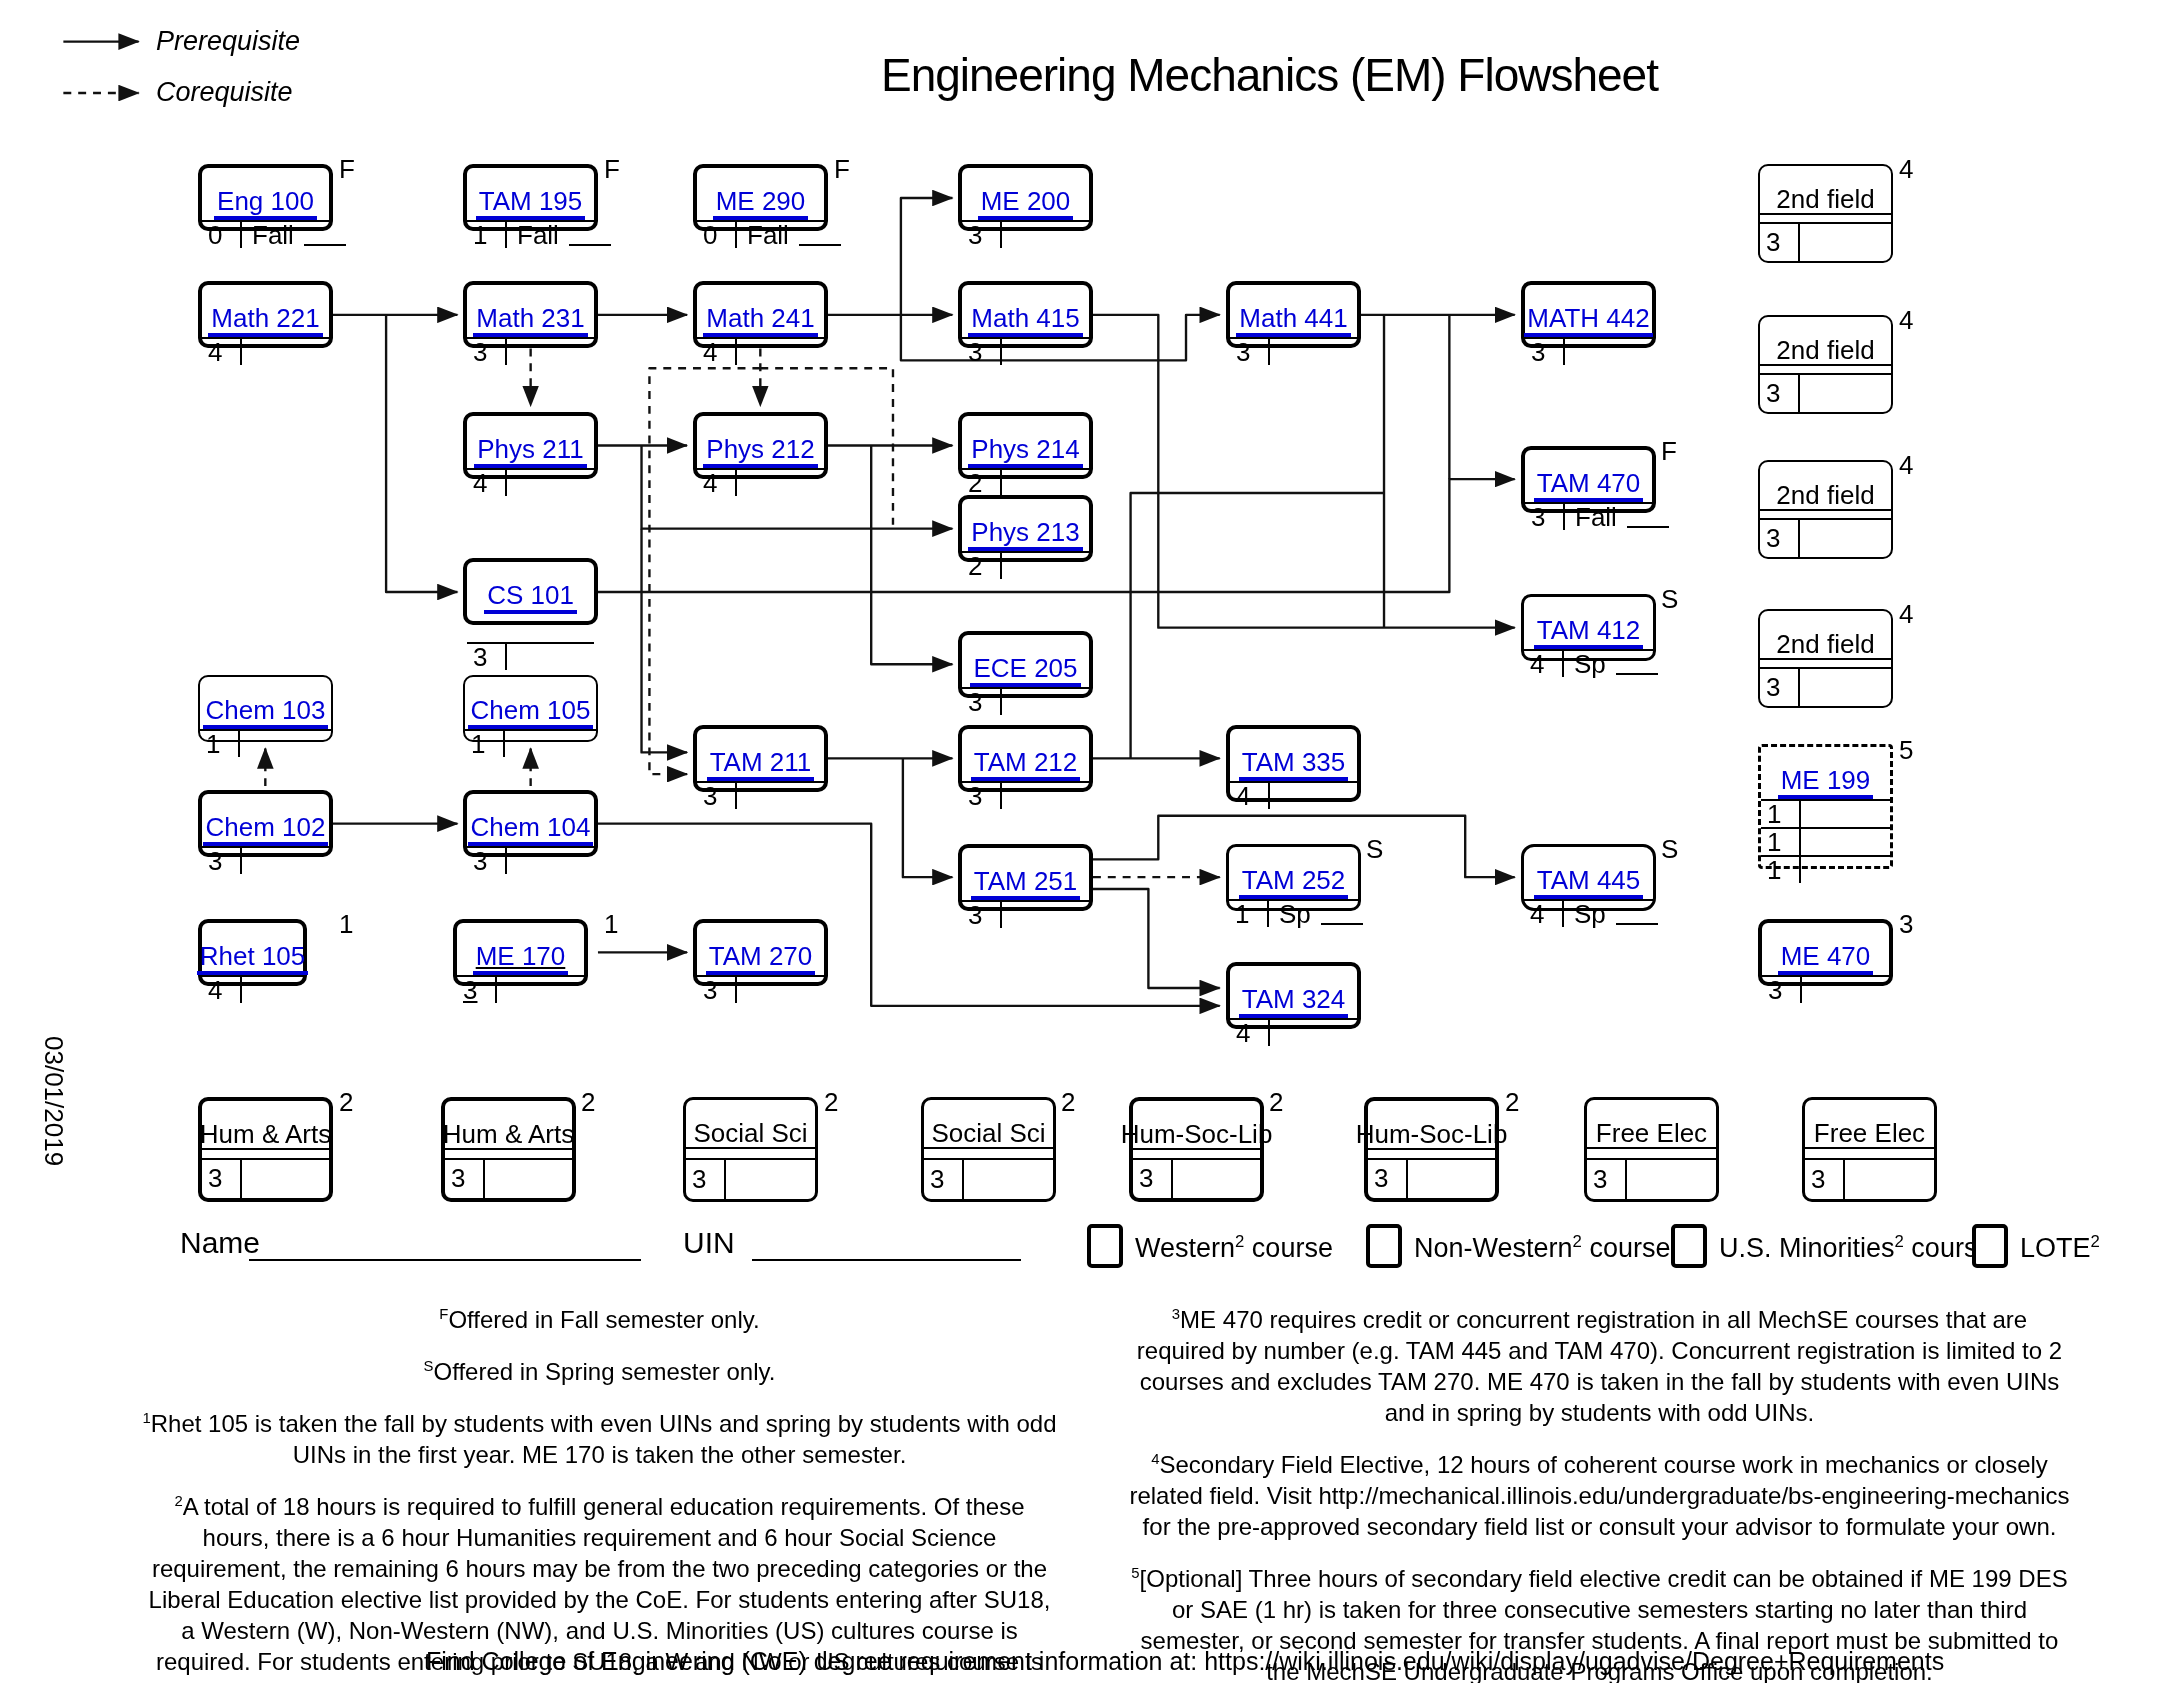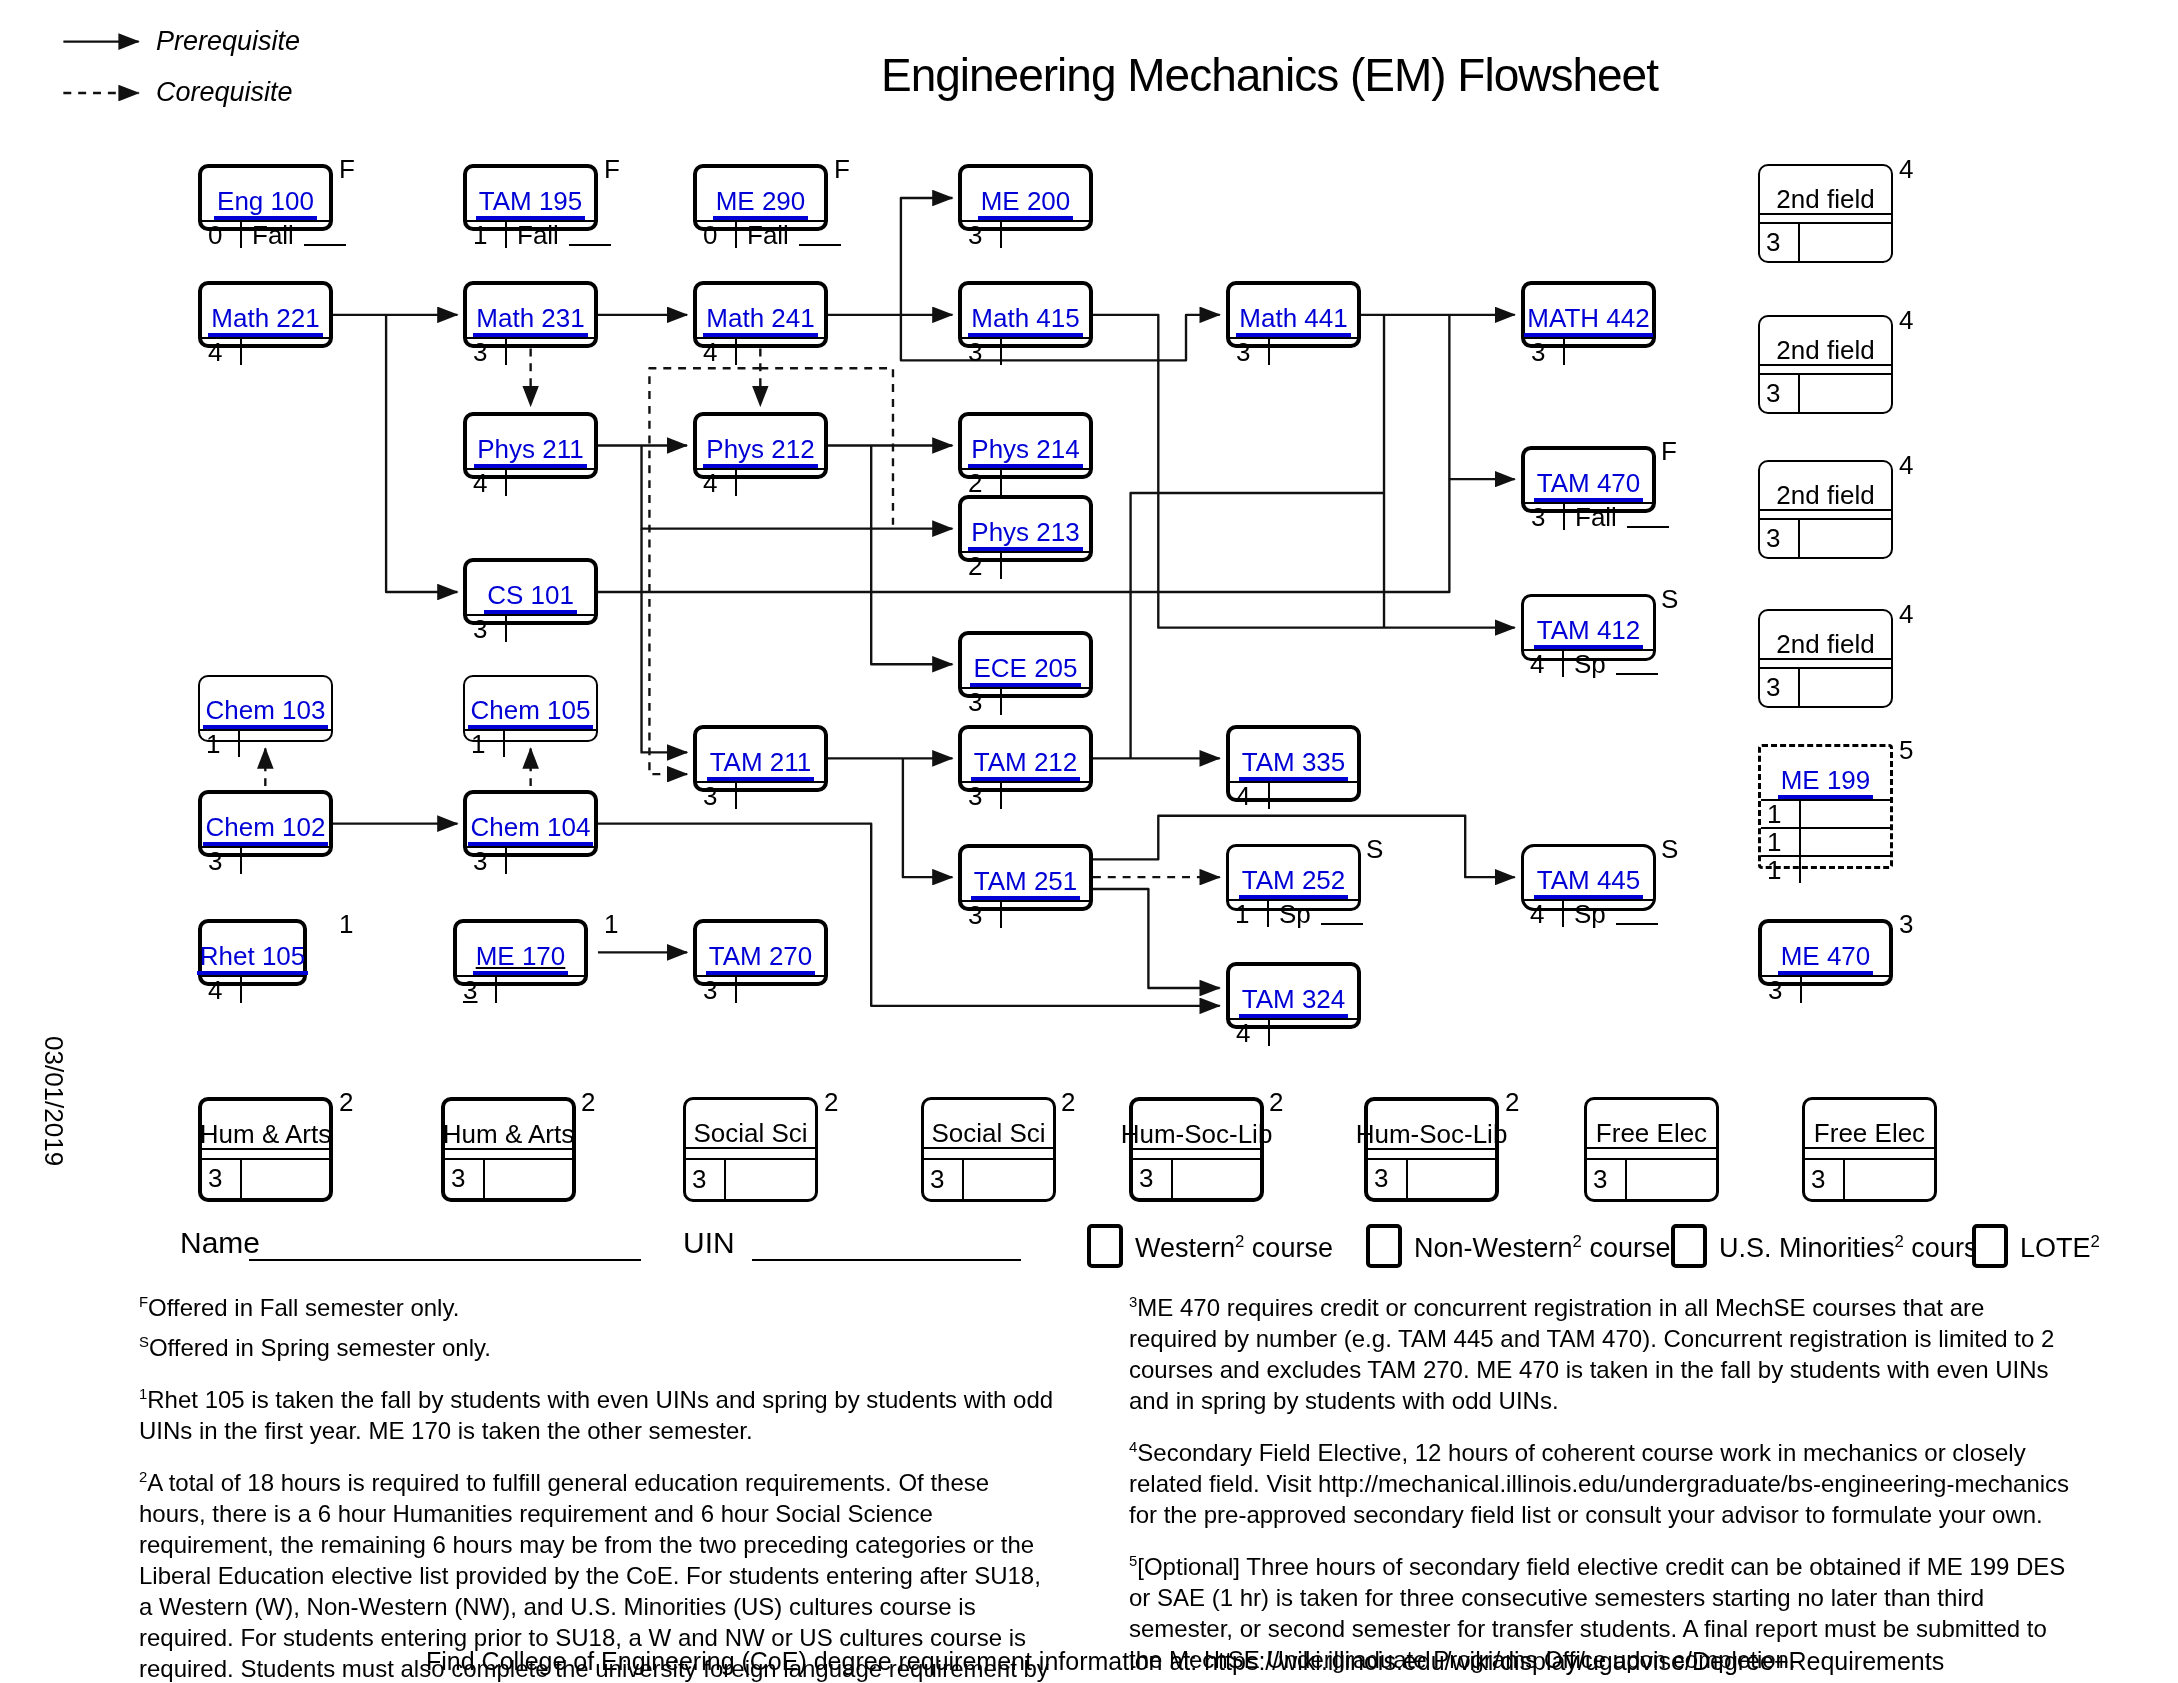--- a/index.html
+++ b/index.html
@@ -24,21 +24,21 @@
   .sem{display:flex;align-items:center;padding-left:10px;}
   .bl{display:inline-block;width:42px;border-bottom:2.5px solid #000;height:20px;margin-left:10px;}
   .sup-out{position:absolute;font-size:26px;}
   
   .flabel{position:absolute;font-size:30px;}
   .fline{position:absolute;border-bottom:2.5px solid #000;height:0;}
   .cbx{position:absolute;width:36px;height:44px;border:4px solid #000;border-radius:5px;background:#fff;box-sizing:border-box;}
   .cblabel{position:absolute;font-size:27px;white-space:nowrap;}
   sup{font-size:0.62em;}
   .fn{position:absolute;font-size:24px;line-height:31px;}
-  .fn p{margin:4px 0 16px 0;}
+  .fn p{margin:16px 0 16px 0;text-align:center;}
   .fn p.tight{margin-bottom:2px;}
   .footer-line{position:absolute;font-size:25px;white-space:nowrap;}
   .datestamp{position:absolute;font-size:26px;transform:rotate(90deg);transform-origin:0 0;white-space:nowrap;}
 </style>
 </head>
 <body>
 
 <div id="canvas">
 
   <div class="page-title">Engineering Mechanics (EM) Flowsheet</div>
@@ -213,21 +213,21 @@
       </div>
       <div class="course bold" style="left: 958px; top: 495px; width: 135px; height: 67px;">
         <div class="c-title">
           <span class="c-link">Phys 213</span>
         </div>
         <div class="c-row">
           <div class="credit">2</div>
           <div class="c-mid"></div>
         </div>
       </div>
-      <div class="course bold" style="left: 463px; top: 558px; width: 135px; height: 67px;">
+      <div class="course bold" style="left: 463px; top: 558px; width: 135px; height: 67px; gap: 28px;">
         <div class="c-title">
           <span class="c-link">CS 101</span>
         </div>
         <div class="c-row">
           <div class="credit">3</div>
           <div class="c-mid"></div>
         </div>
       </div>
       <div class="course bold" style="left: 958px; top: 631px; width: 135px; height: 67px;">
         <div class="c-title">

